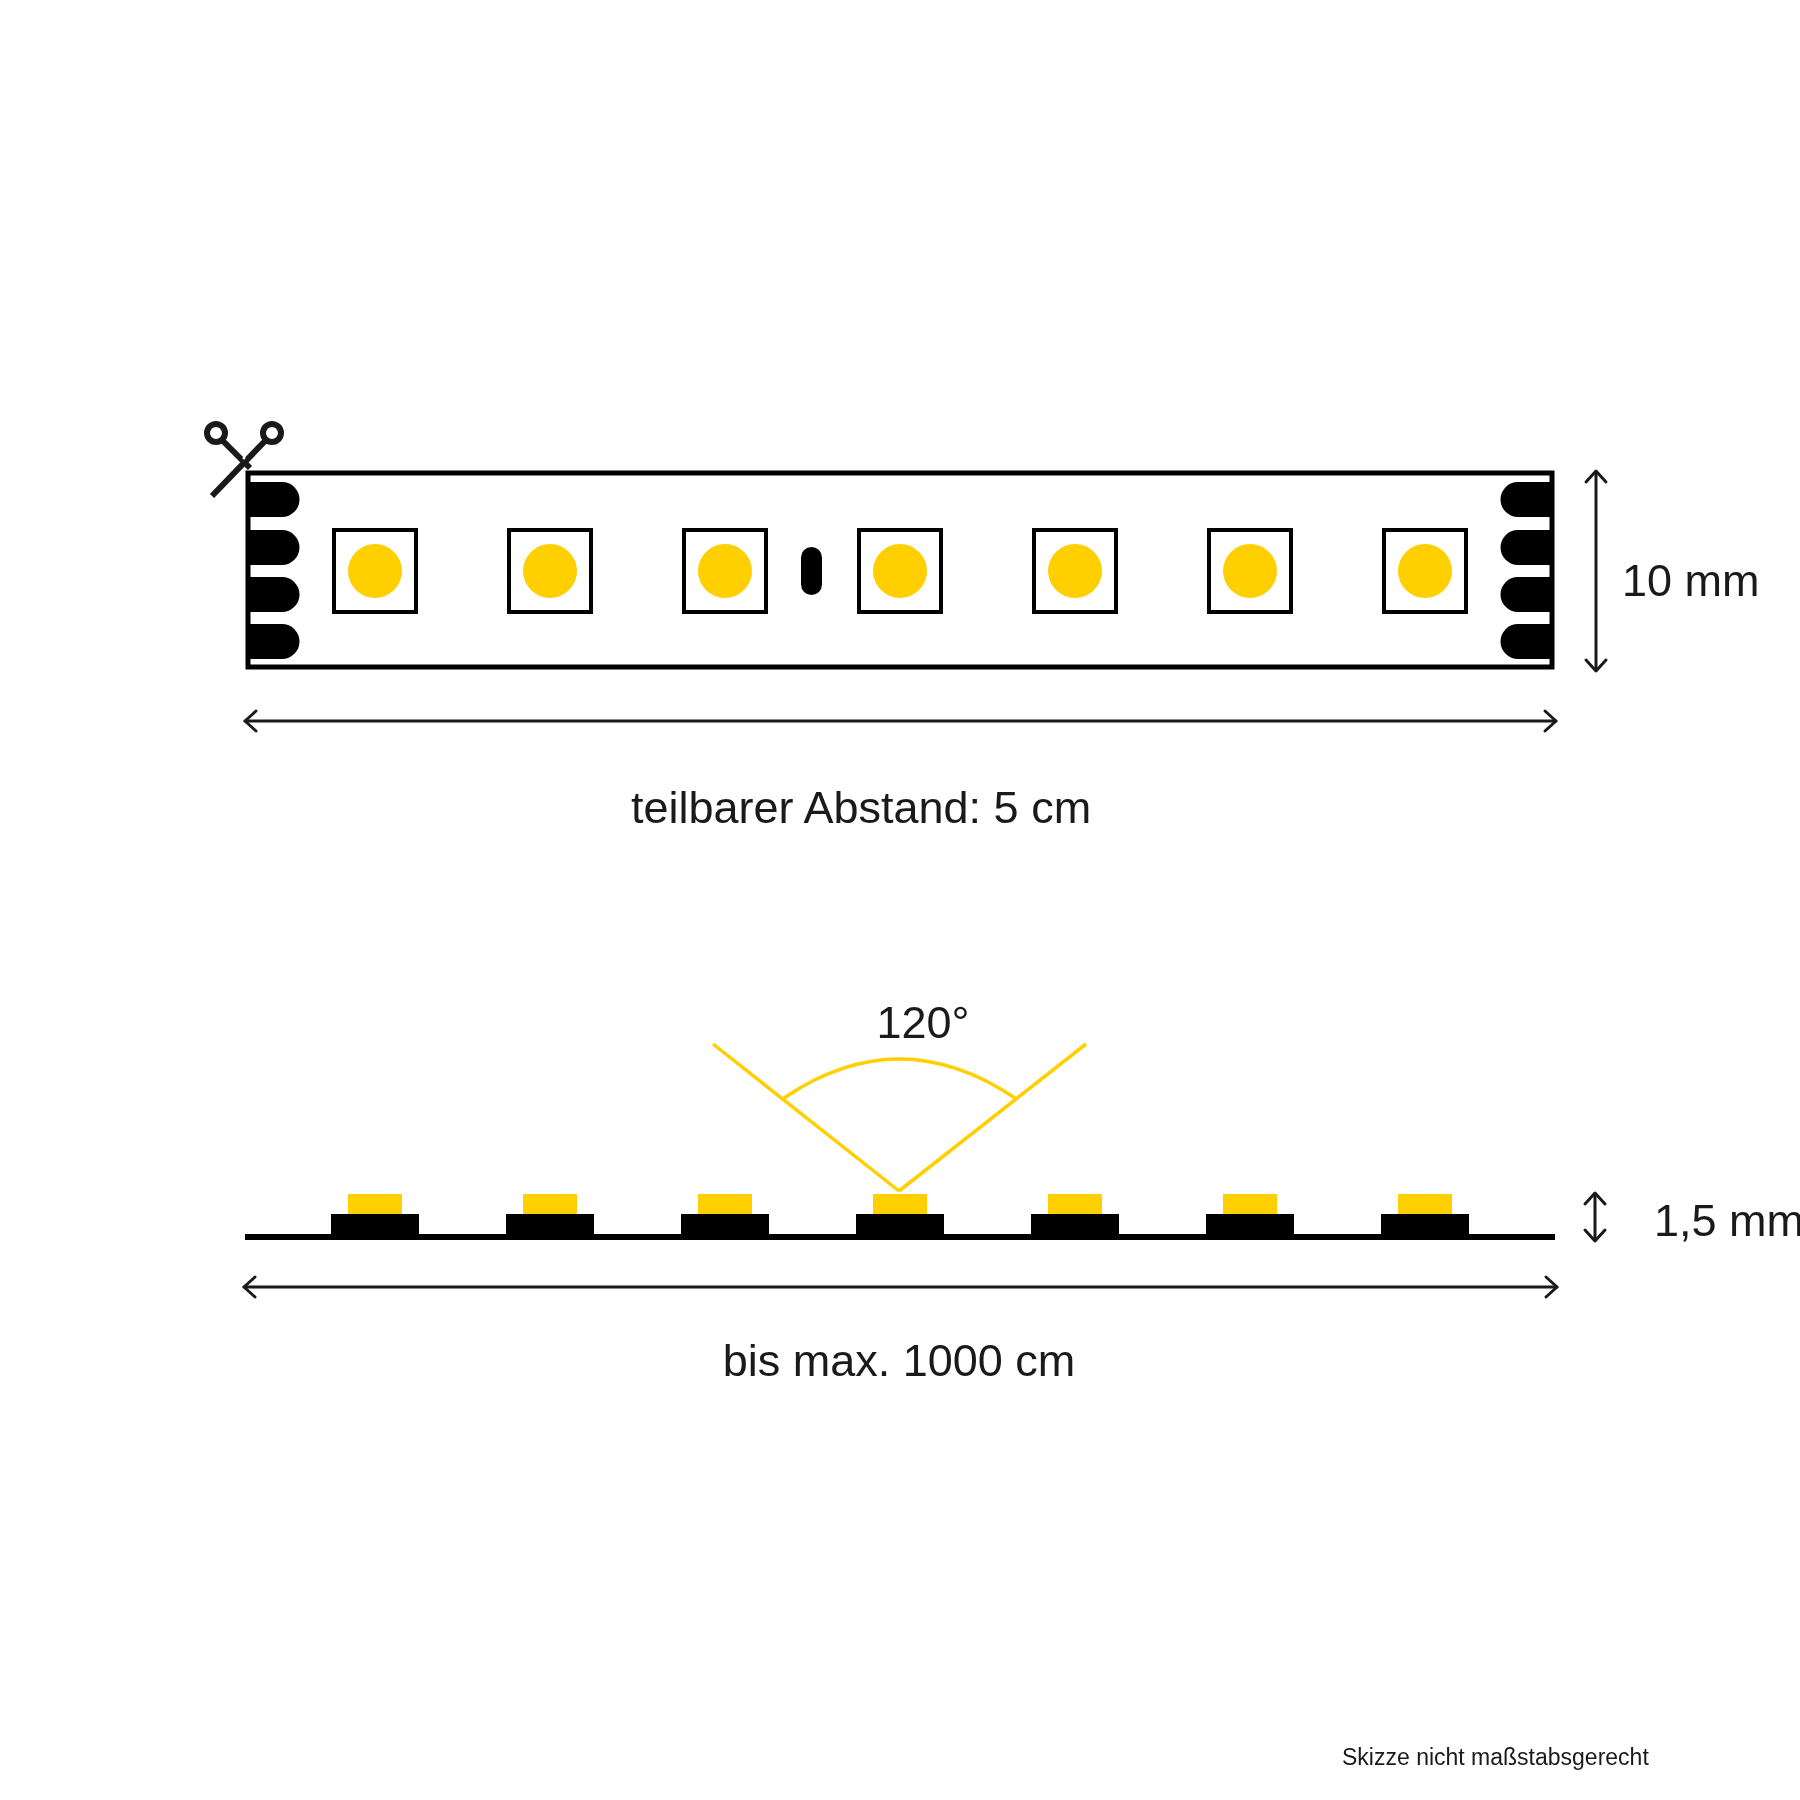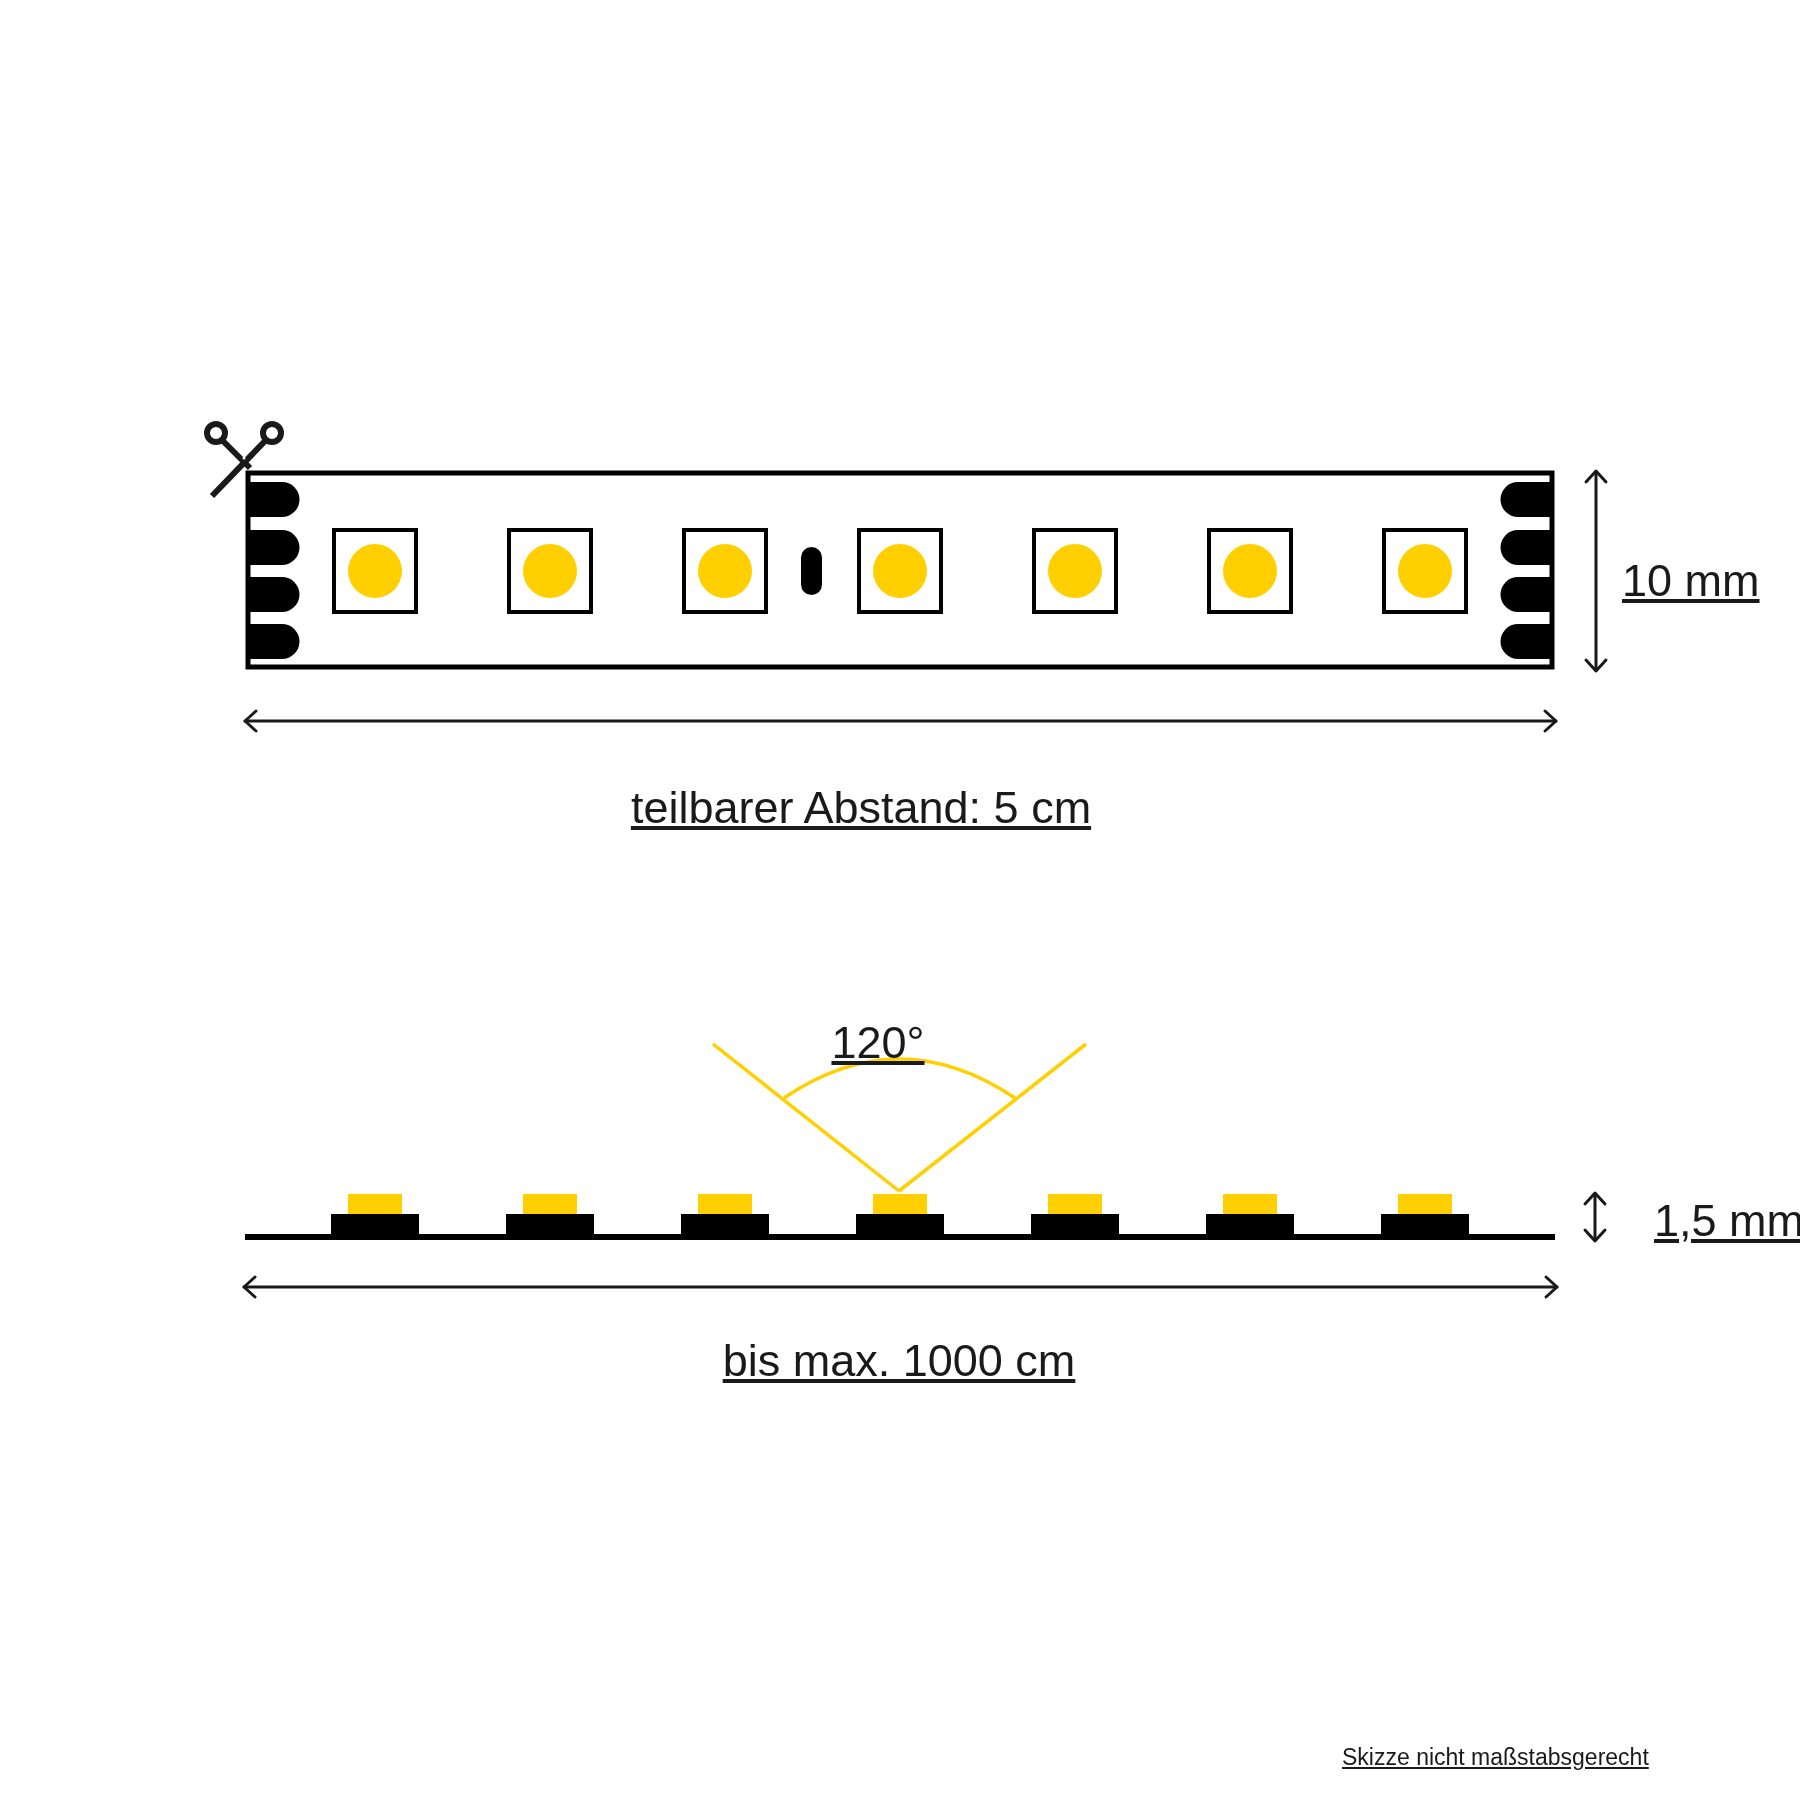--- a/index.html
+++ b/index.html
@@ -1,18 +1,18 @@
 <!DOCTYPE html>
 <html><head>
   <meta charset="utf-8">
   <style>
     html, body { margin: 0; padding: 0; background: #ffffff; }
     body { width: 1800px; height: 1800px; position: relative; overflow: hidden; font-family: "Liberation Sans", "DejaVu Sans", sans-serif; color: #1a1a1a; }
     svg.diagram { position: absolute; left: 0; top: 0; width: 1800px; height: 1800px; }
-    .lbl { position: absolute; white-space: nowrap; line-height: 1; color: #1a1a1a; text-decoration: underline; }
+    .lbl { position: absolute; white-space: nowrap; line-height: 1; color: #1a1a1a; }
     .lbl-lg { font-size: 45px; }
     .lbl-sm { font-size: 23px; }
     .center { transform: translateX(-50%); text-align: center; }
   </style>
 </head>
 <body>
 
 <svg class="diagram" viewBox="0 0 1800 1800" xmlns="http://www.w3.org/2000/svg">
 
   <g>
@@ -137,16 +137,16 @@
     <g stroke="#1a1a1a" stroke-width="3" fill="none" stroke-linecap="round" stroke-linejoin="round">
       <line x1="244" y1="1287" x2="1557" y2="1287"></line>
       <polyline points="255,1277 244,1287 255,1297"></polyline>
       <polyline points="1546,1277 1557,1287 1546,1297"></polyline>
     </g>
   </g>
 </svg>
 
 <div class="lbl lbl-lg" style="left:1622px; top:558px;">10 mm</div>
 <div class="lbl lbl-lg center" style="left:861px; top:773px;margin-top:12px;">teilbarer Abstand: 5 cm</div>
-<div class="lbl lbl-lg center" style="left:878px; top:1000px;margin-top:20px;">120°</div>
+<div class="lbl lbl-lg center" style="left:923px; top:1000px;">120°</div>
 <div class="lbl lbl-lg" style="left:1622px; top:1198px;margin-left:32px;">1,5 mm</div>
 <div class="lbl lbl-lg center" style="left:899px; top:1338px;">bis max. 1000 cm</div>
 <div class="lbl lbl-sm" style="left:1342px; top:1746px;">Skizze nicht maßstabsgerecht</div>
 
 </body></html>

